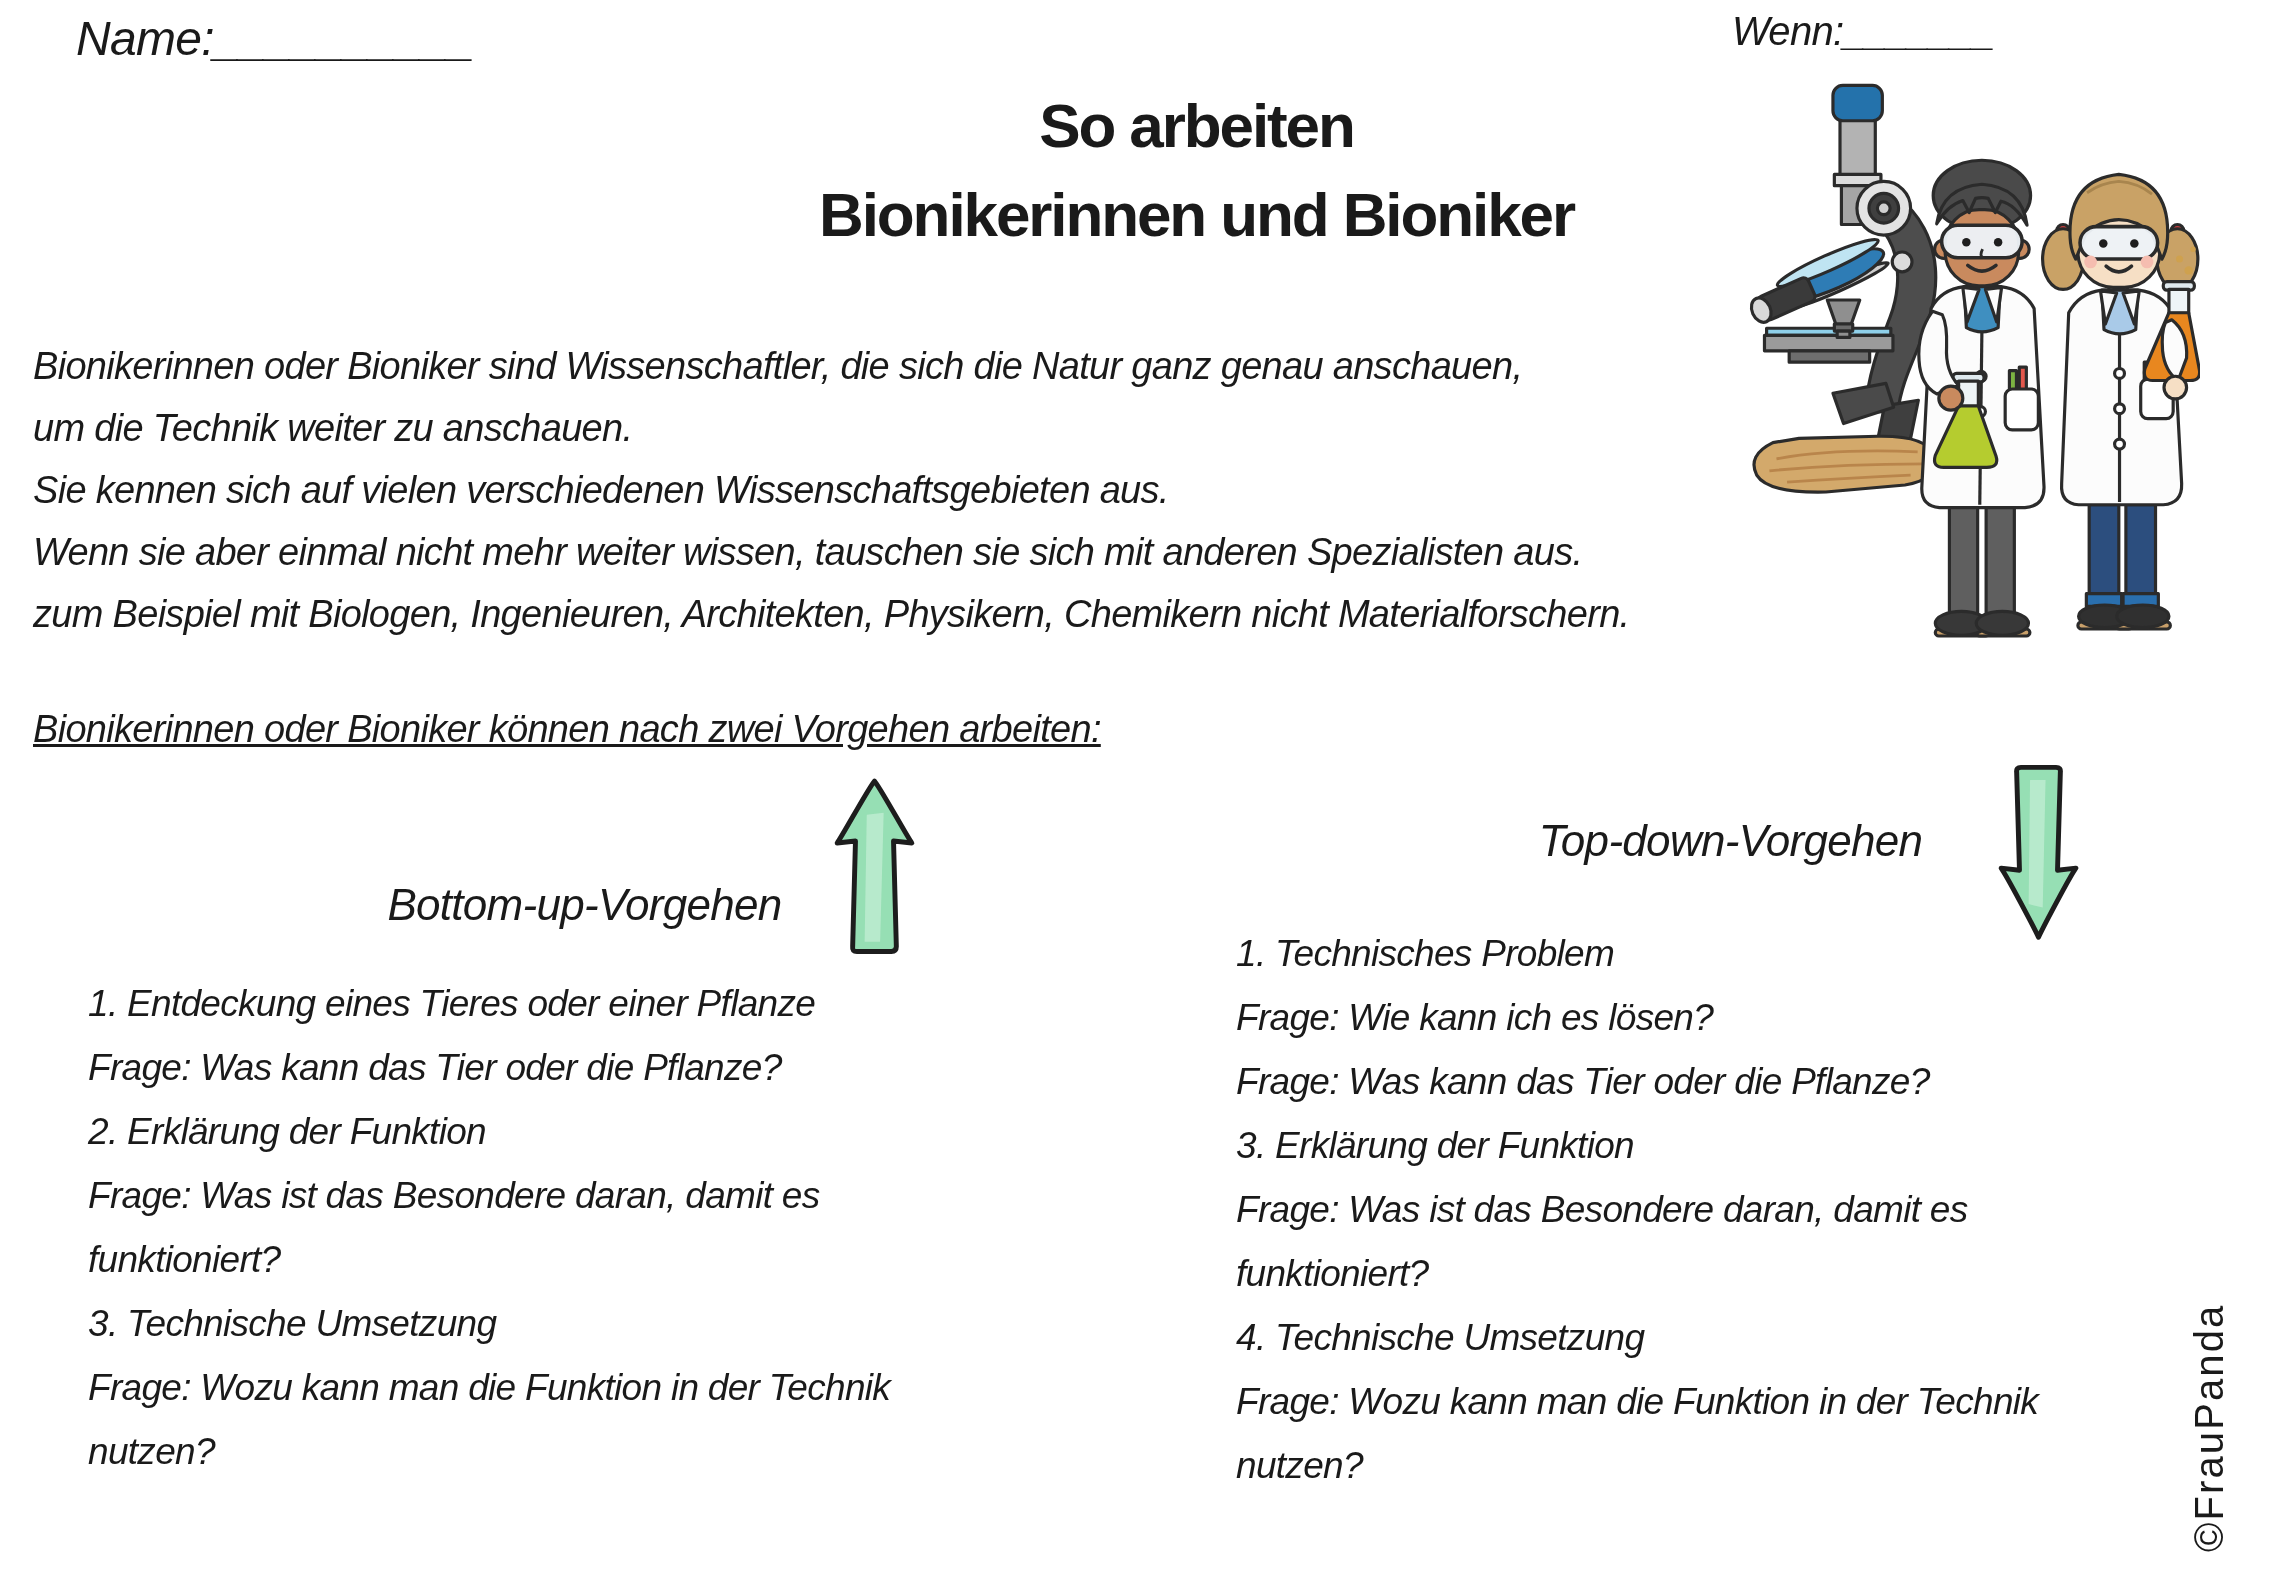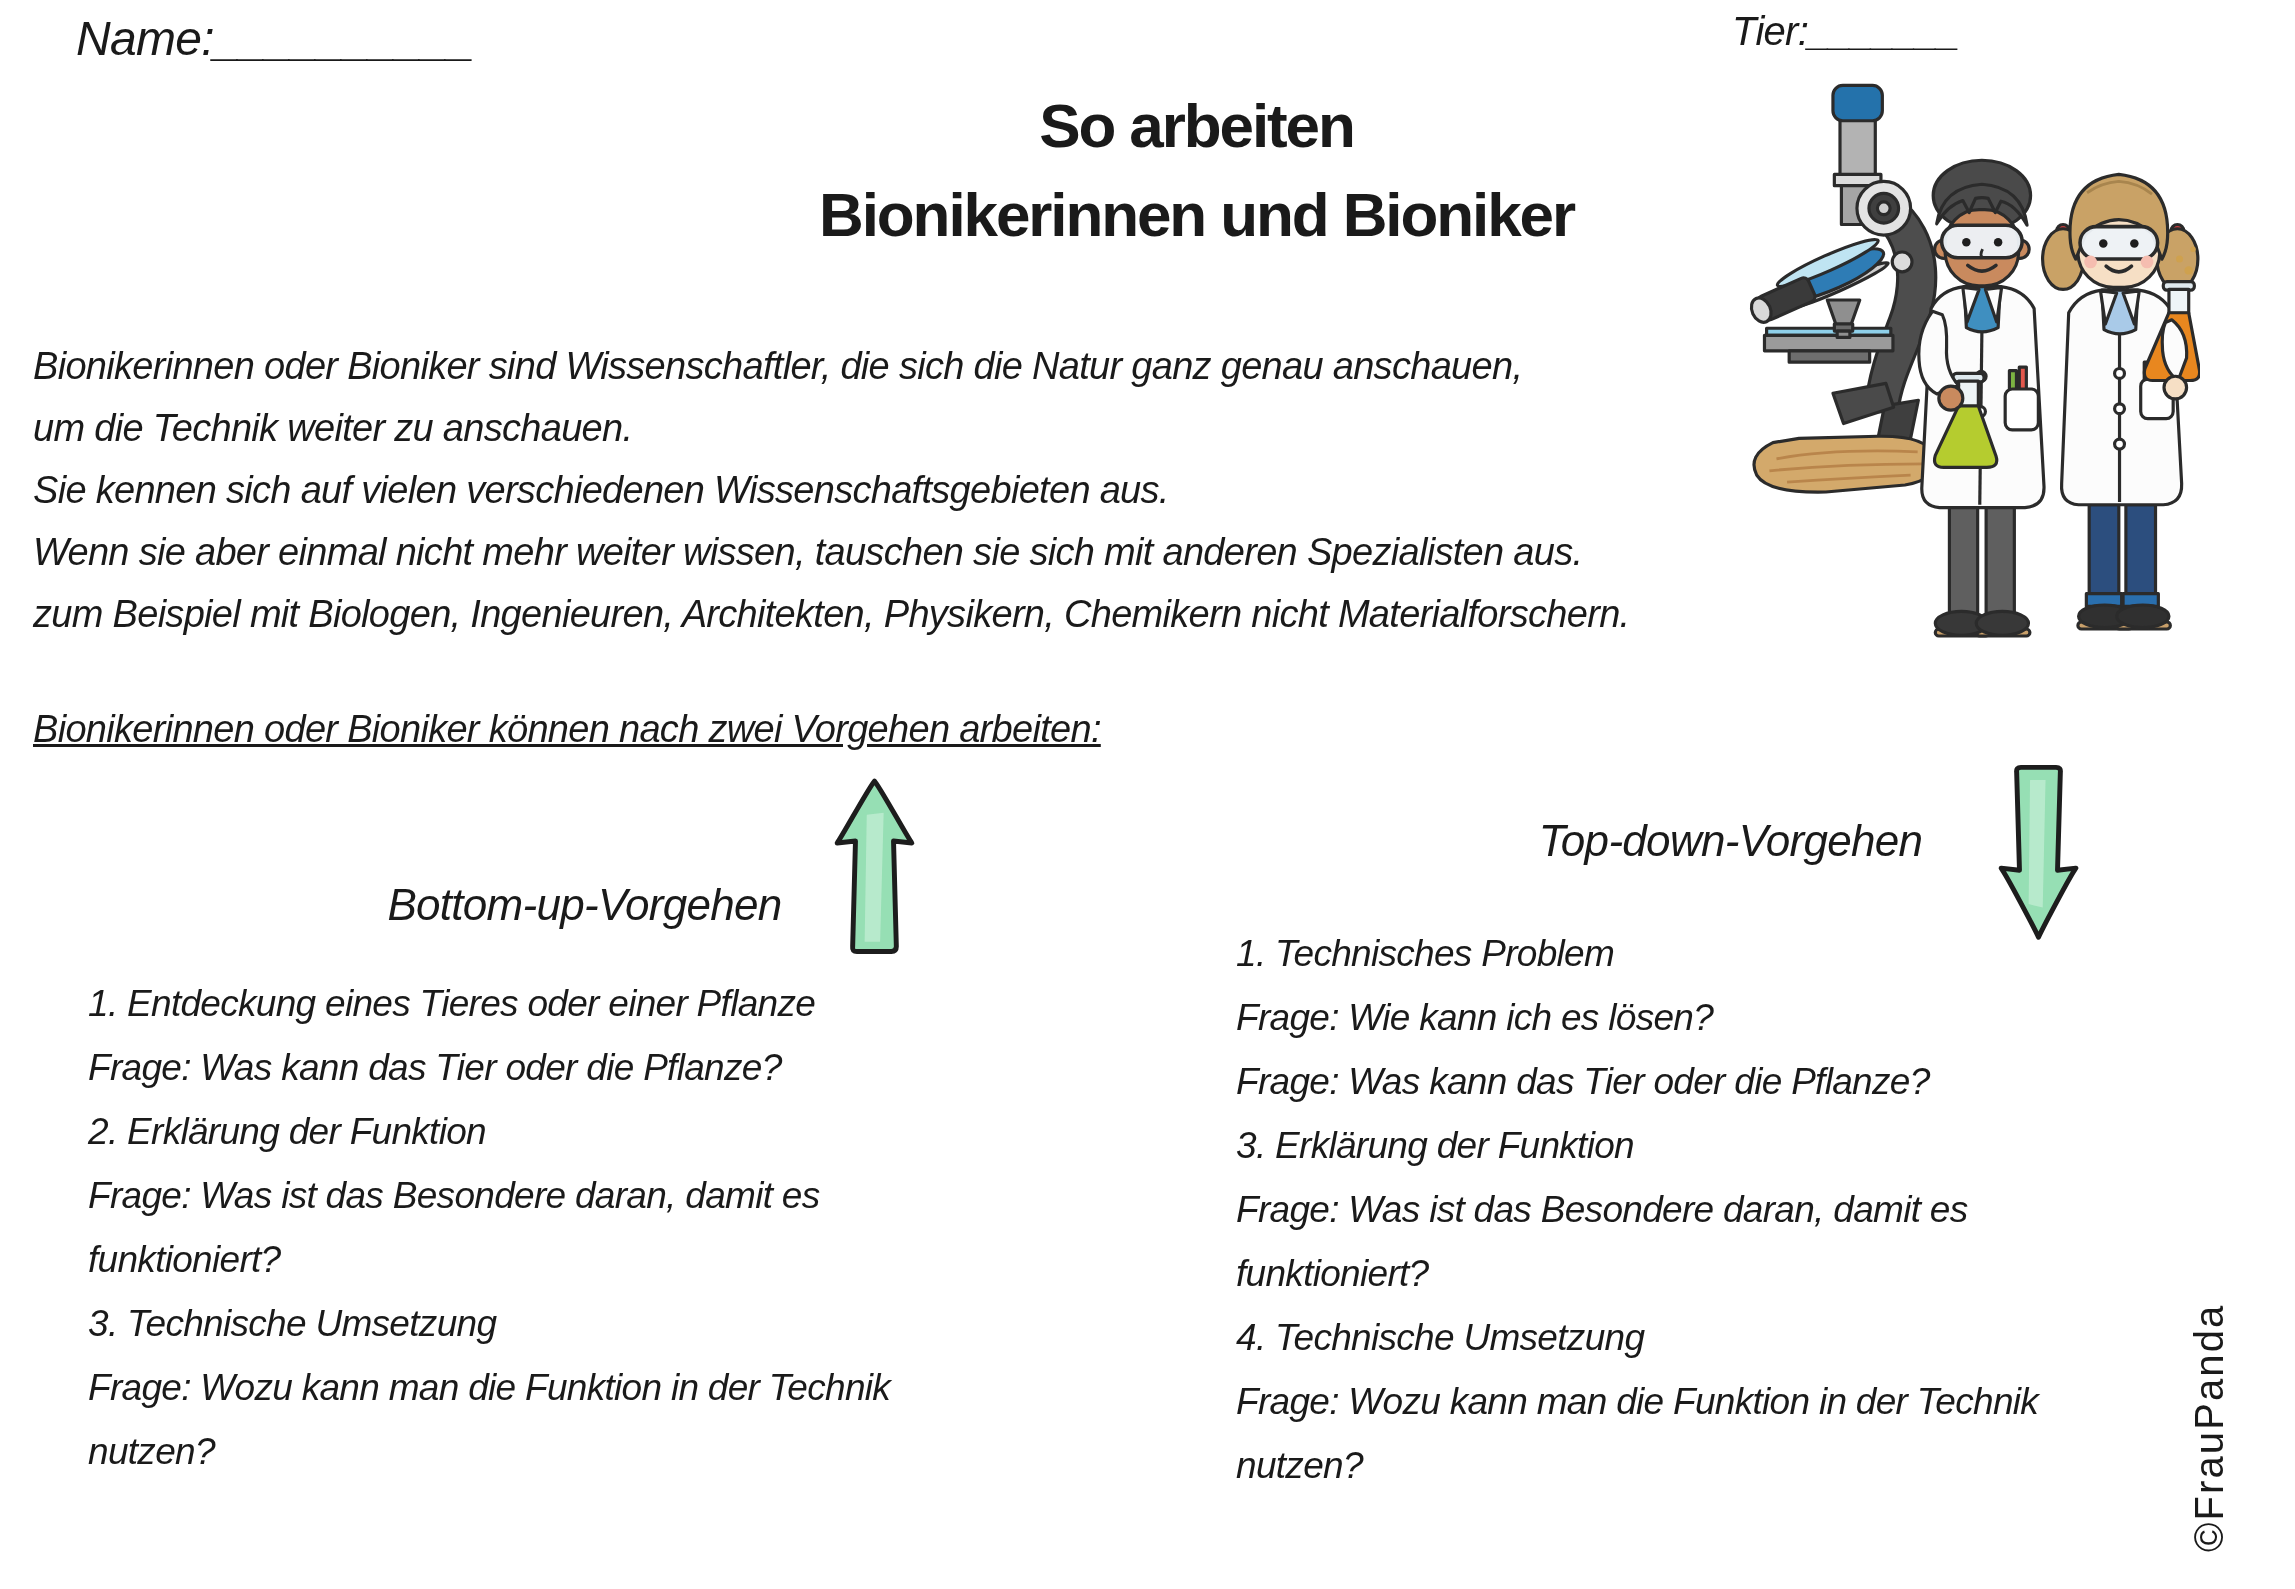--- a/index.html
+++ b/index.html
@@ -33,21 +33,21 @@
     position:absolute;left:2187px;top:1552px;transform-origin:0 0;transform:rotate(-90deg);
     font-size:40px;letter-spacing:2.1px;font-style:normal;white-space:nowrap;
   }
 </style>
 </head>
 <body>
 
 <div class="page">
 
   <div class="name-line hand">Name:__________</div>
-  <div class="datum-line hand">Tier:_______</div>
+  <div class="datum-line hand">Wenn:_______</div>
 
   <div class="title">
     <div>So arbeiten</div>
     <div>Bionikerinnen und Bioniker</div>
   </div>
 
   <svg class="illustration" viewBox="0 0 680 800" xmlns="http://www.w3.org/2000/svg">
     <g stroke="#2b2b2b" stroke-width="4.5" stroke-linejoin="round">
       <path d="M193 150 C285 168 322 252 299 336 C283 392 258 428 252 478 L205 478 C211 420 226 384 241 344 C262 289 256 214 188 196 Z" fill="#4d4d4d"></path>
       <polygon points="233,470 281,462 260,565 214,565" fill="#3f3f3f"></polygon>

